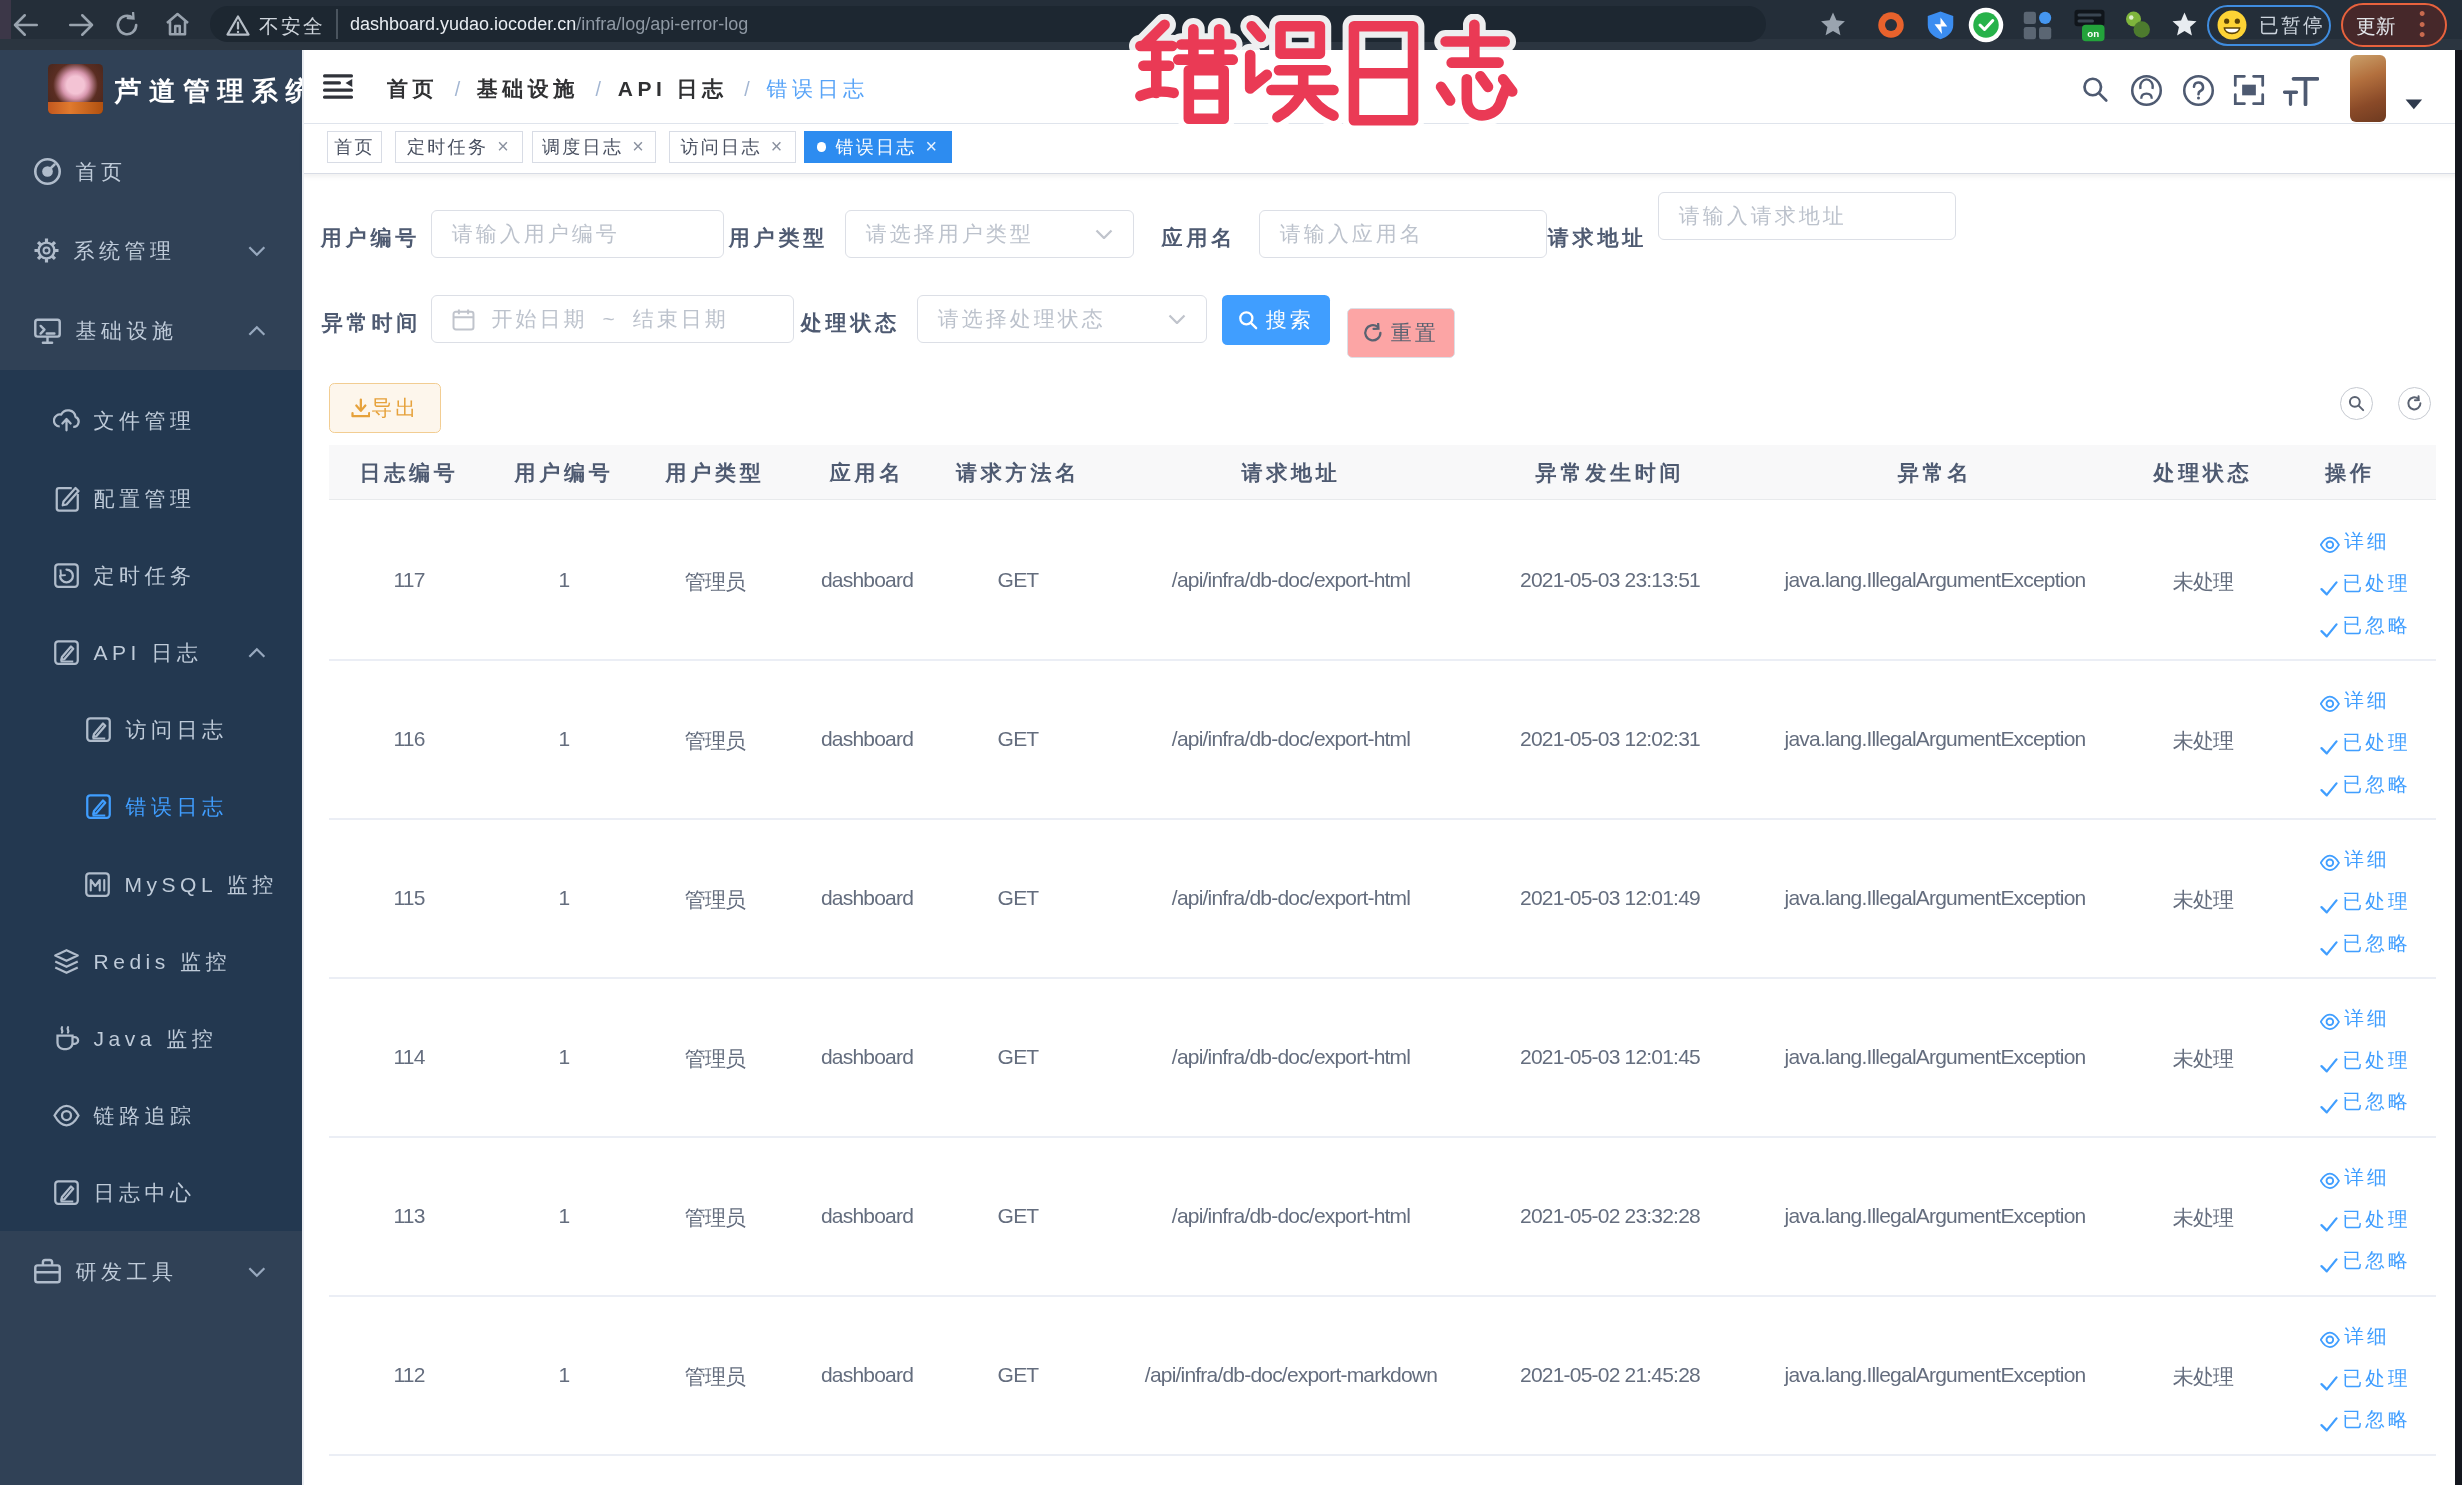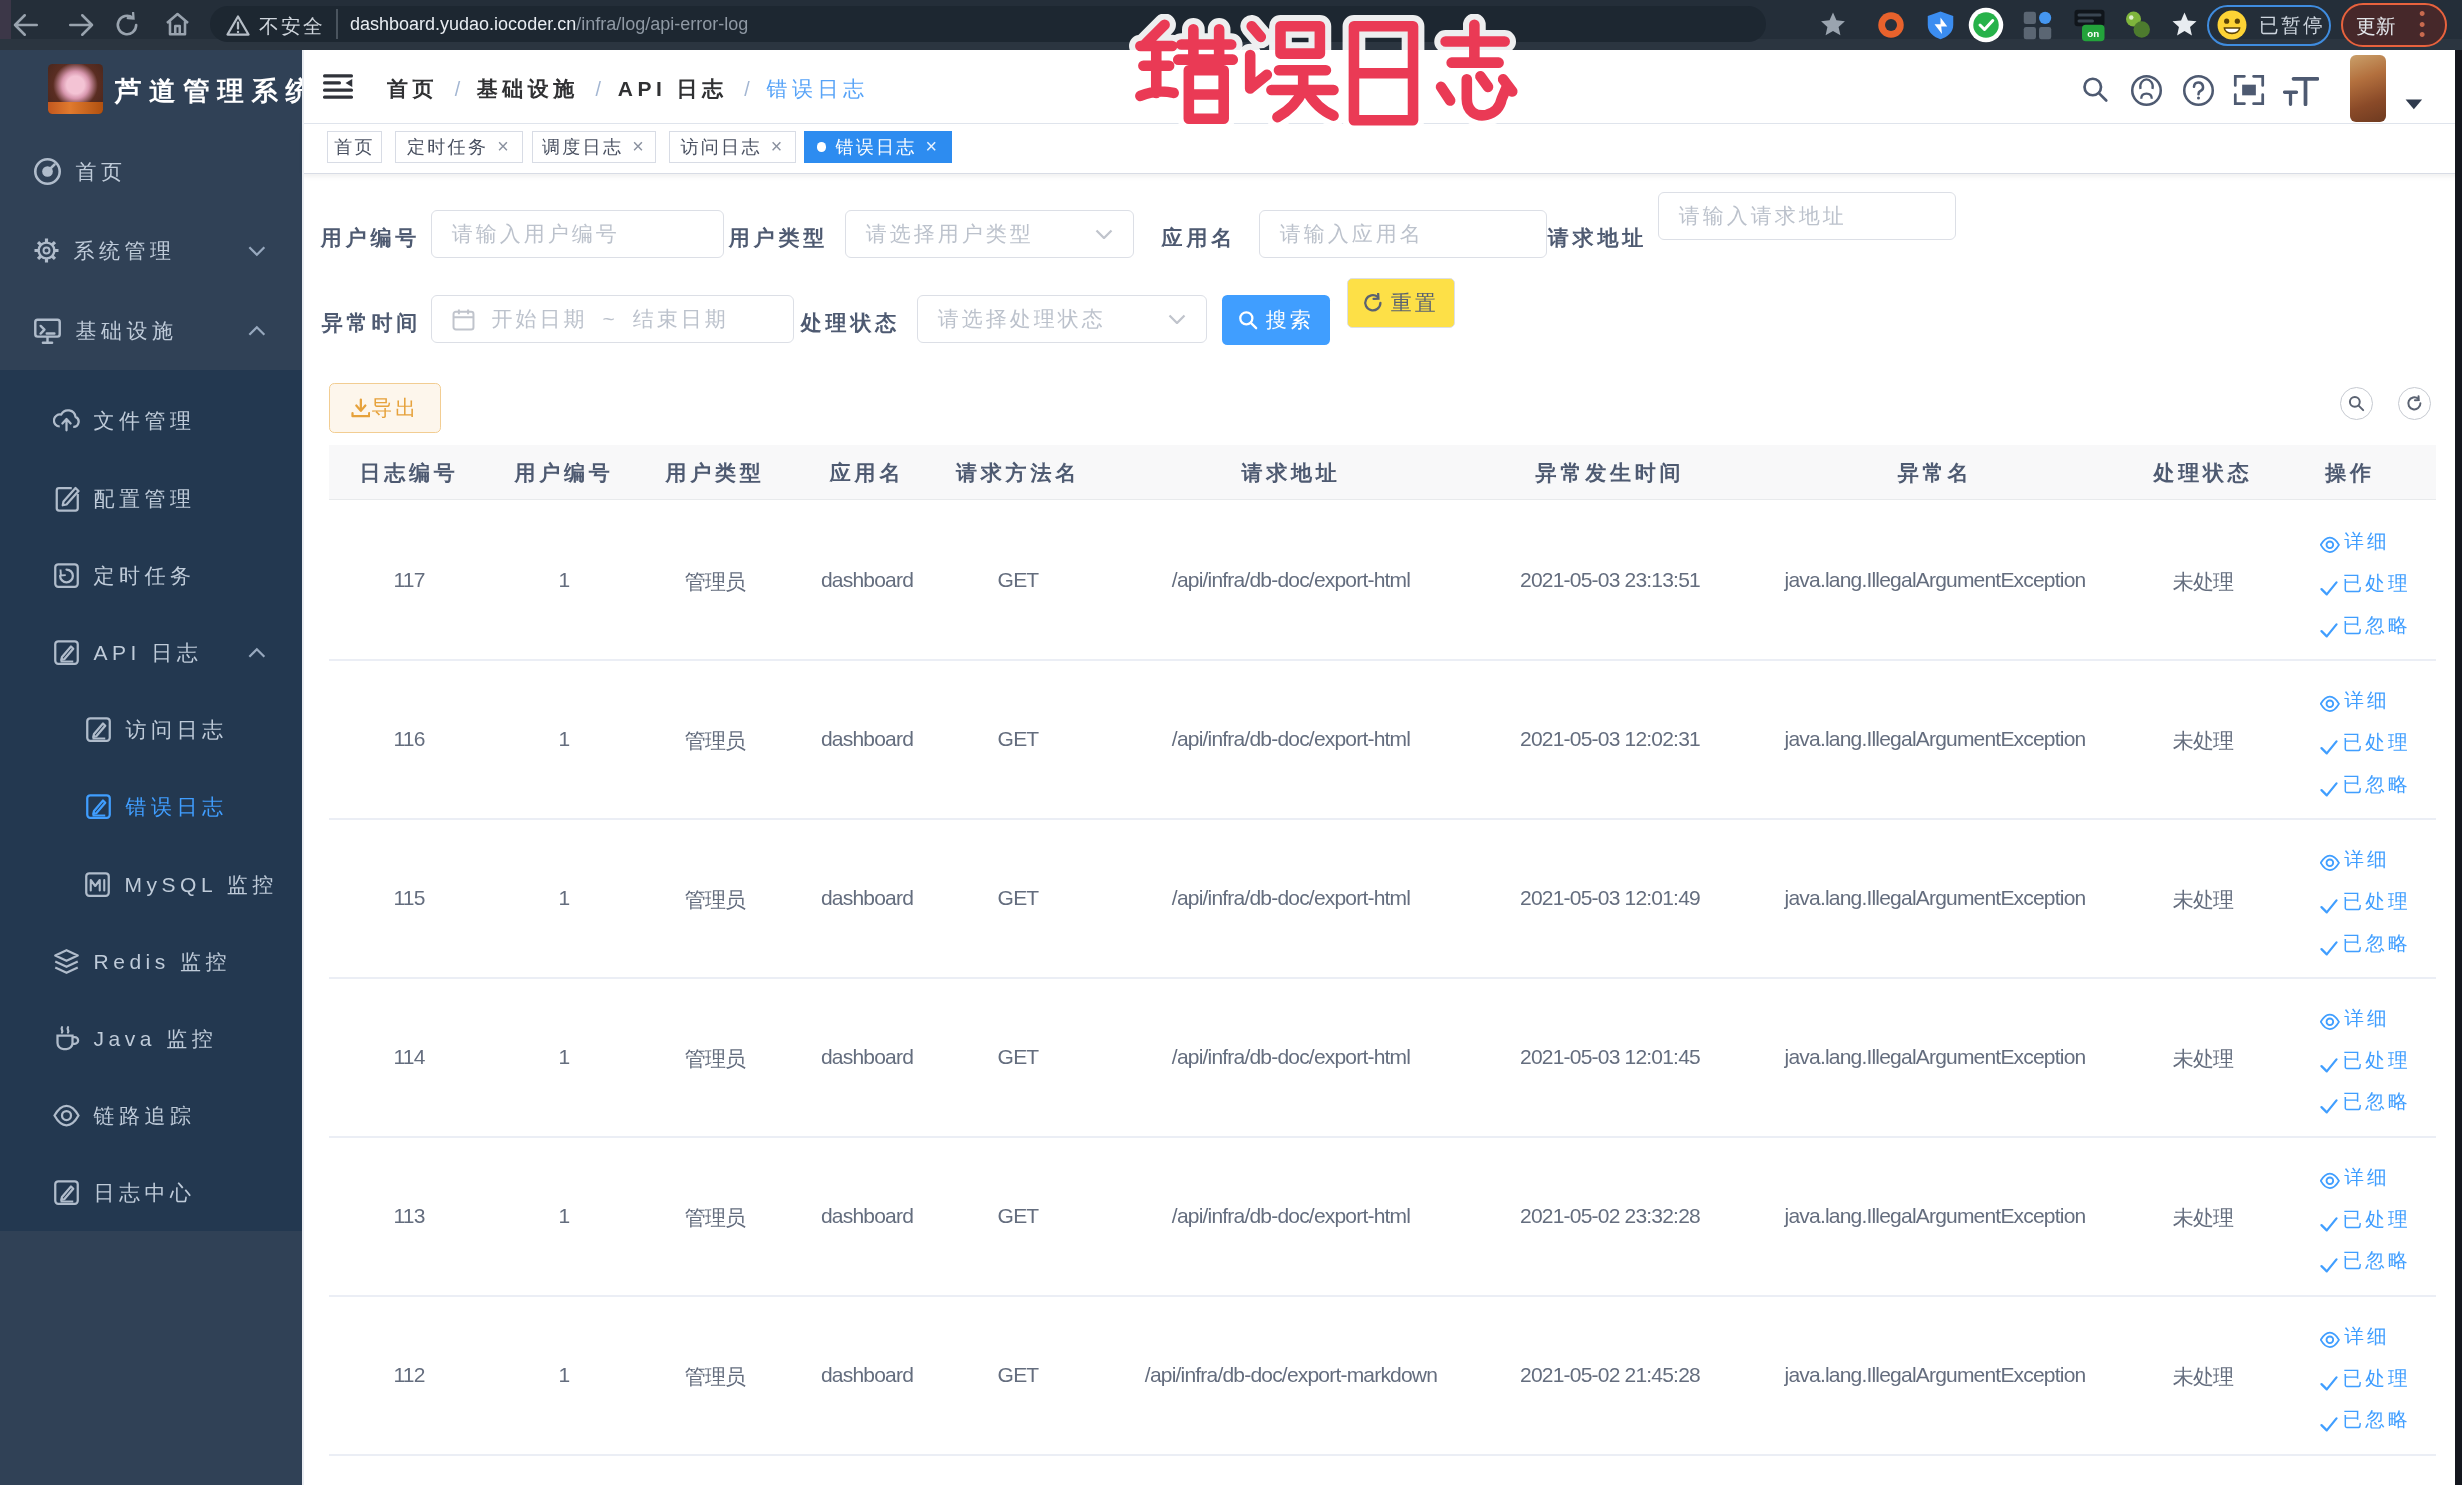--- a/index.html
+++ b/index.html
@@ -245,20 +245,30 @@
         </svg>
       <span class="tx">链路追踪</span>
     </div>
     <div class="mi" style="top:1104px;padding-left:53px">
       <svg width="27" height="27" viewBox="0 0 36 36" fill="none" stroke="#b0bccb" stroke-width="3">
           <rect x="3" y="3" width="30" height="30" rx="4"></rect>
           <path d="M12 24 L24 10 L27 13 L15 27 L11 28 Z" stroke-linejoin="round"></path>
           <path d="M10 30 H27" stroke-width="2.6"></path>
         </svg>
       <span class="tx">日志中心</span>
+    </div>
+    <div class="mi" style="top:1182px;height:79px;padding-left:33px">
+      <svg width="29" height="29" viewBox="0 0 38 38" fill="none" stroke="#b0bccb" stroke-width="3.2">
+          <rect x="3" y="11" width="32" height="22" rx="3"></rect>
+          <path d="M13 11 V7 a3 3 0 0 1 3-3 h6 a3 3 0 0 1 3 3 v4 M3 20 h32"></path>
+        </svg>
+      <span class="tx">研发工具</span>
+      <svg class="chev" width="19.7" height="12" viewBox="0 0 26 16" fill="none" stroke="#97a8be" stroke-width="3">
+          <path d="M3 3 L13 13 L23 3"></path>
+        </svg>
     </div>
   </div>
   <div id="navbar">
     <svg class="abs" style="left:19.7px;top:24px" width="30" height="25" viewBox="0 0 40 33" fill="#30333a">
         <rect x="0" y="0" width="40" height="4.4" rx="2"></rect>
         <rect x="0" y="9.5" width="24" height="4.4" rx="2"></rect>
         <rect x="0" y="19" width="40" height="4.4" rx="2"></rect>
         <rect x="0" y="28.5" width="40" height="4.4" rx="2"></rect>
         <path d="M39 6.5 L30 11.7 L39 17 Z"></path>
       </svg>
@@ -321,21 +331,21 @@
     <div class="finput" style="left:917px;top:295px;width:290px">请选择处理状态<svg class="fcaret" width="18" height="10.6" viewBox="0 0 24 14" fill="none" stroke="#c0c4cc" stroke-width="3">
           <path d="M2 2 L12 12 L22 2"></path>
         </svg></div>
     <div class="btn" style="left:1222px;top:295px;width:108px;background:#409eff;color:#fff">
       <svg width="19.7" height="19.7" viewBox="0 0 26 26" fill="none" stroke="#fff" stroke-width="3">
           <circle cx="11" cy="11" r="8"></circle>
           <path d="M17 17 L24 24" stroke-linecap="round"></path>
         </svg>
       <span style="margin-left:7.6px">搜索</span>
     </div>
-    <div class="btn" style="left:1347px;top:278px;width:108px;background:#fde047;border:1.5px solid #dcdfe6;color:#5a6271">
+    <div class="btn" style="left:1347px;top:308px;width:108px;background:#fca5a5;border:1.5px solid #dcdfe6;color:#5a6271">
       <svg width="19.7" height="19.7" viewBox="0 0 26 26" fill="none" stroke="#5a6271" stroke-width="3" stroke-linecap="round">
           <path d="M23 13 a10 10 0 1 1 -3.7-7.8"></path>
           <path d="M20 1 L20.4 7.4 L14 7.8"></path>
         </svg>
       <span style="margin-left:7.6px">重置</span>
     </div>
     <div class="btn" style="left:329px;top:383px;width:112px;background:#fdf6ec;border:1.5px solid #f2cd92;color:#e6a23c">
       <svg width="19.7" height="19.7" viewBox="0 0 26 26" fill="none" stroke="#e6a23c" stroke-width="3" stroke-linecap="round" stroke-linejoin="round">
           <path d="M13 2 V16 M7 10 L13 17 L19 10"></path>
           <path d="M2 20 V24 H24 V20"></path>

